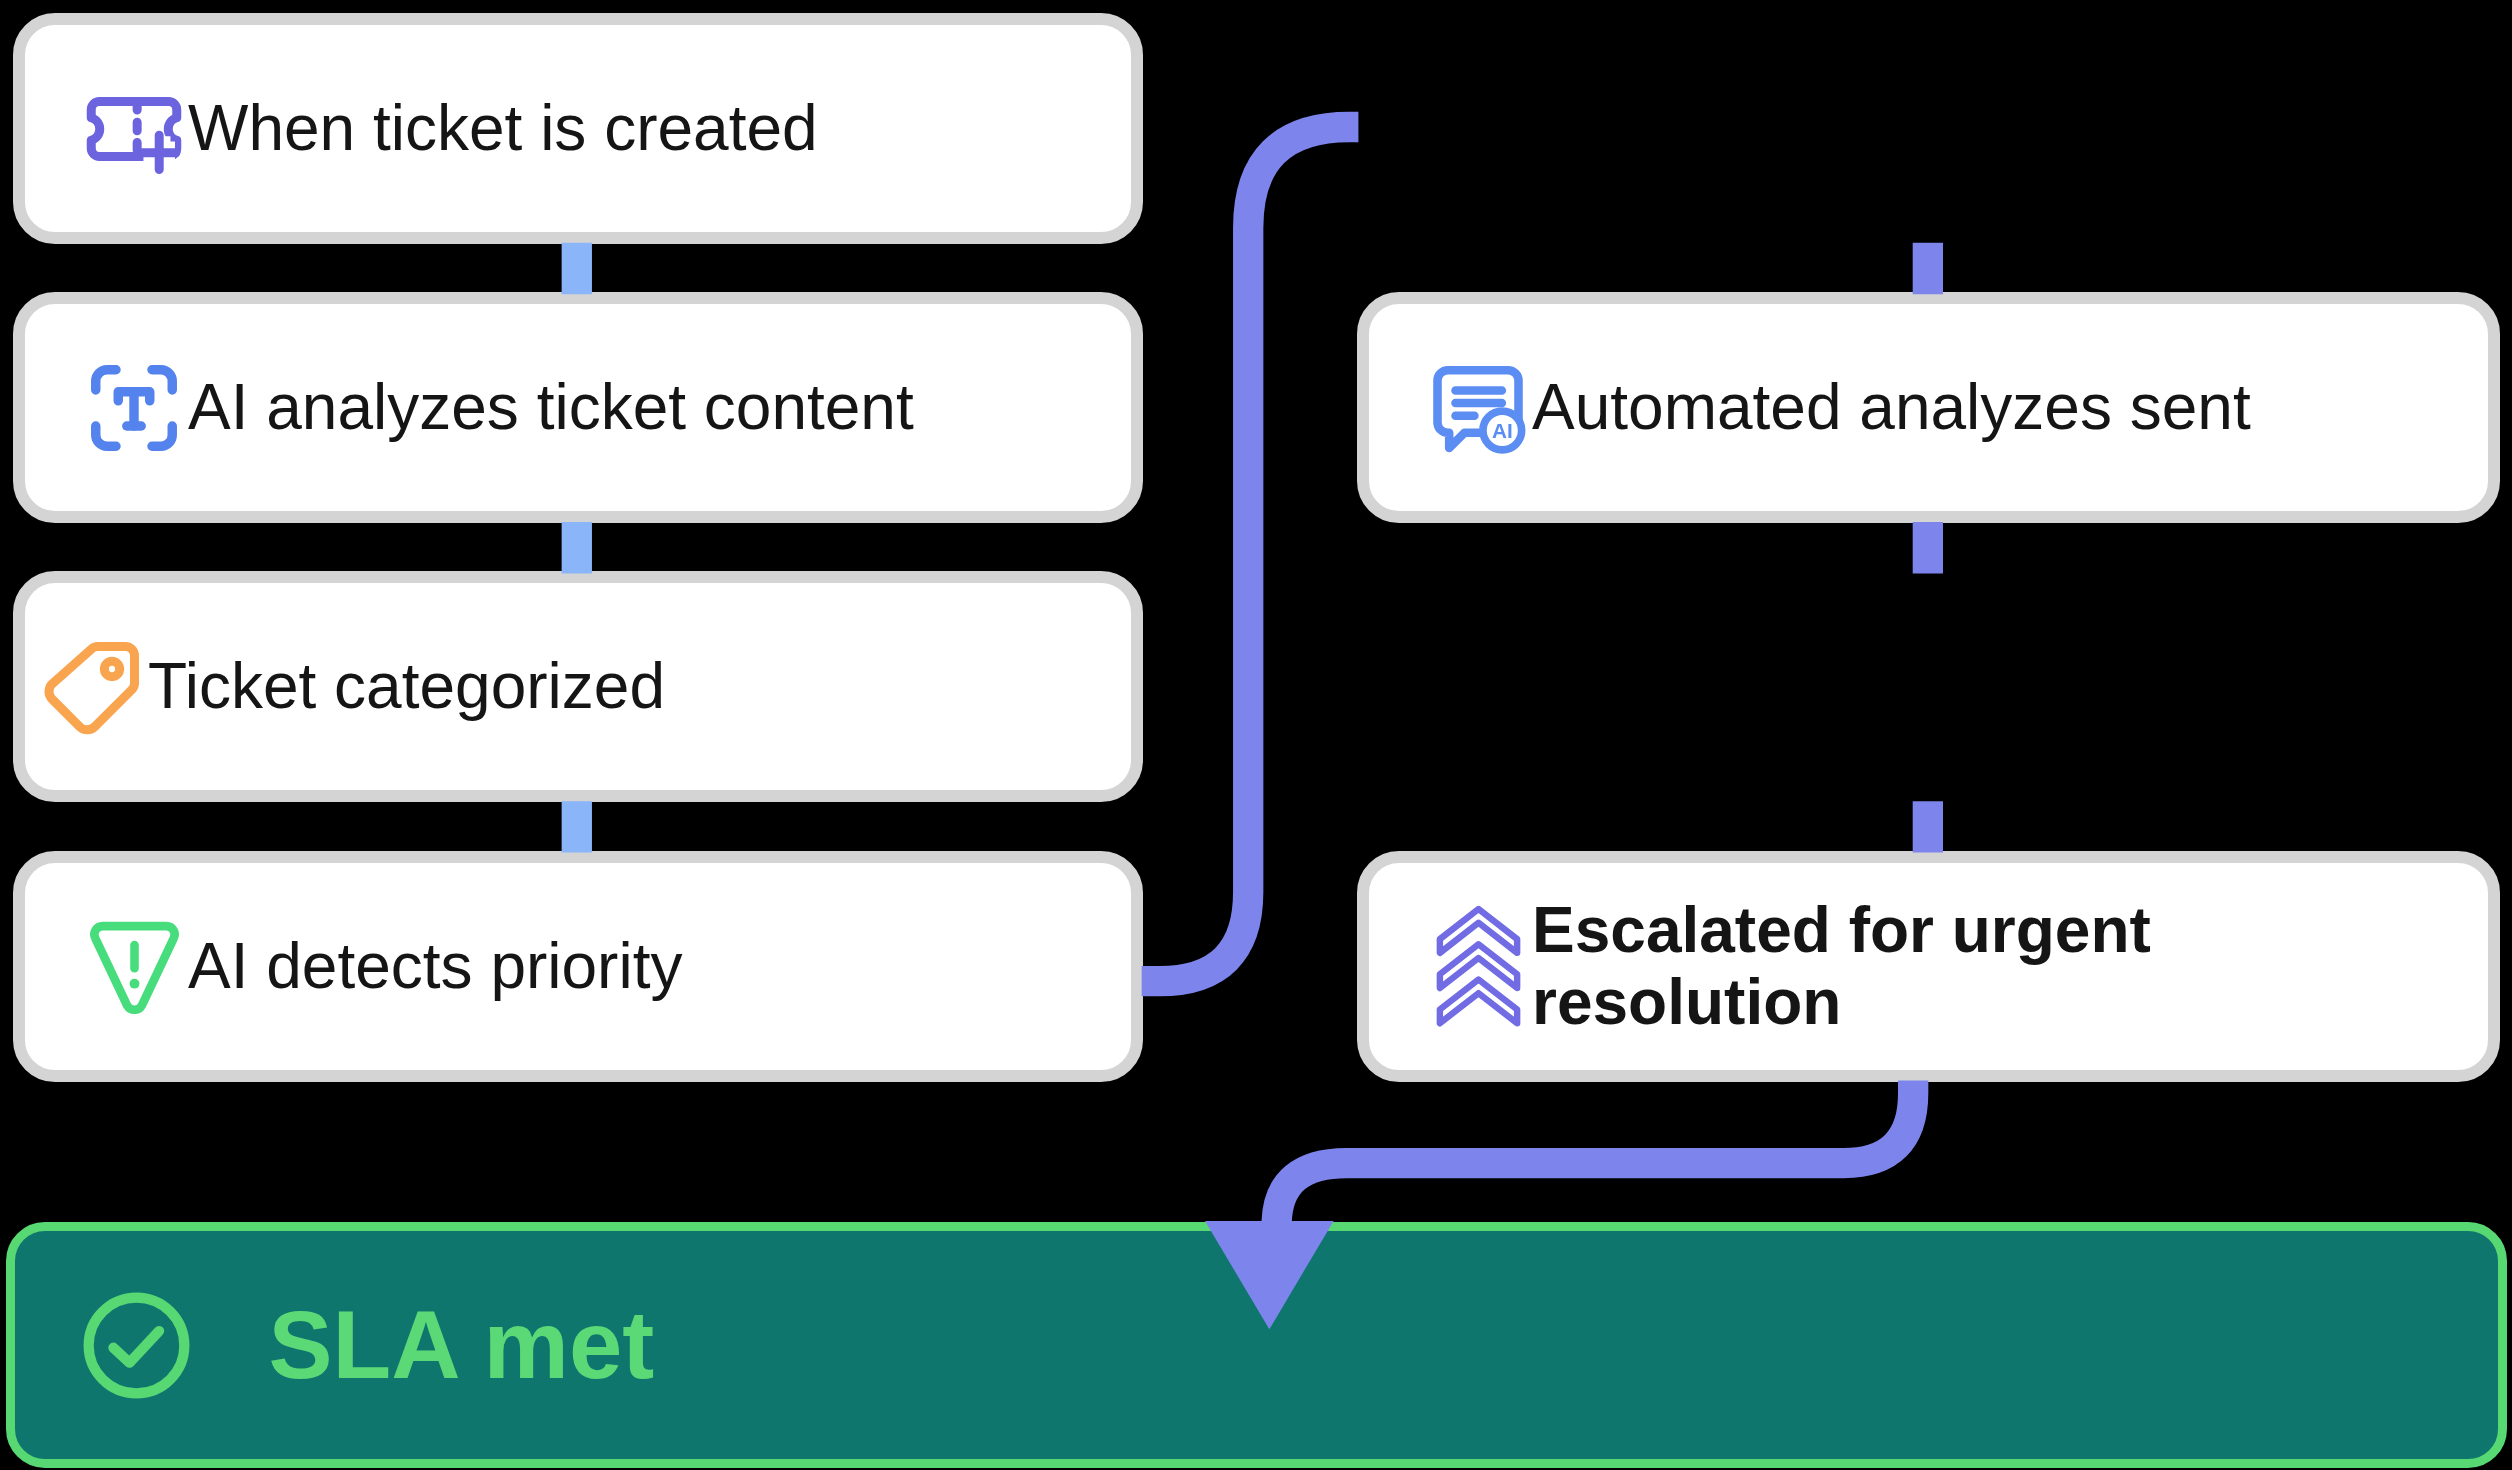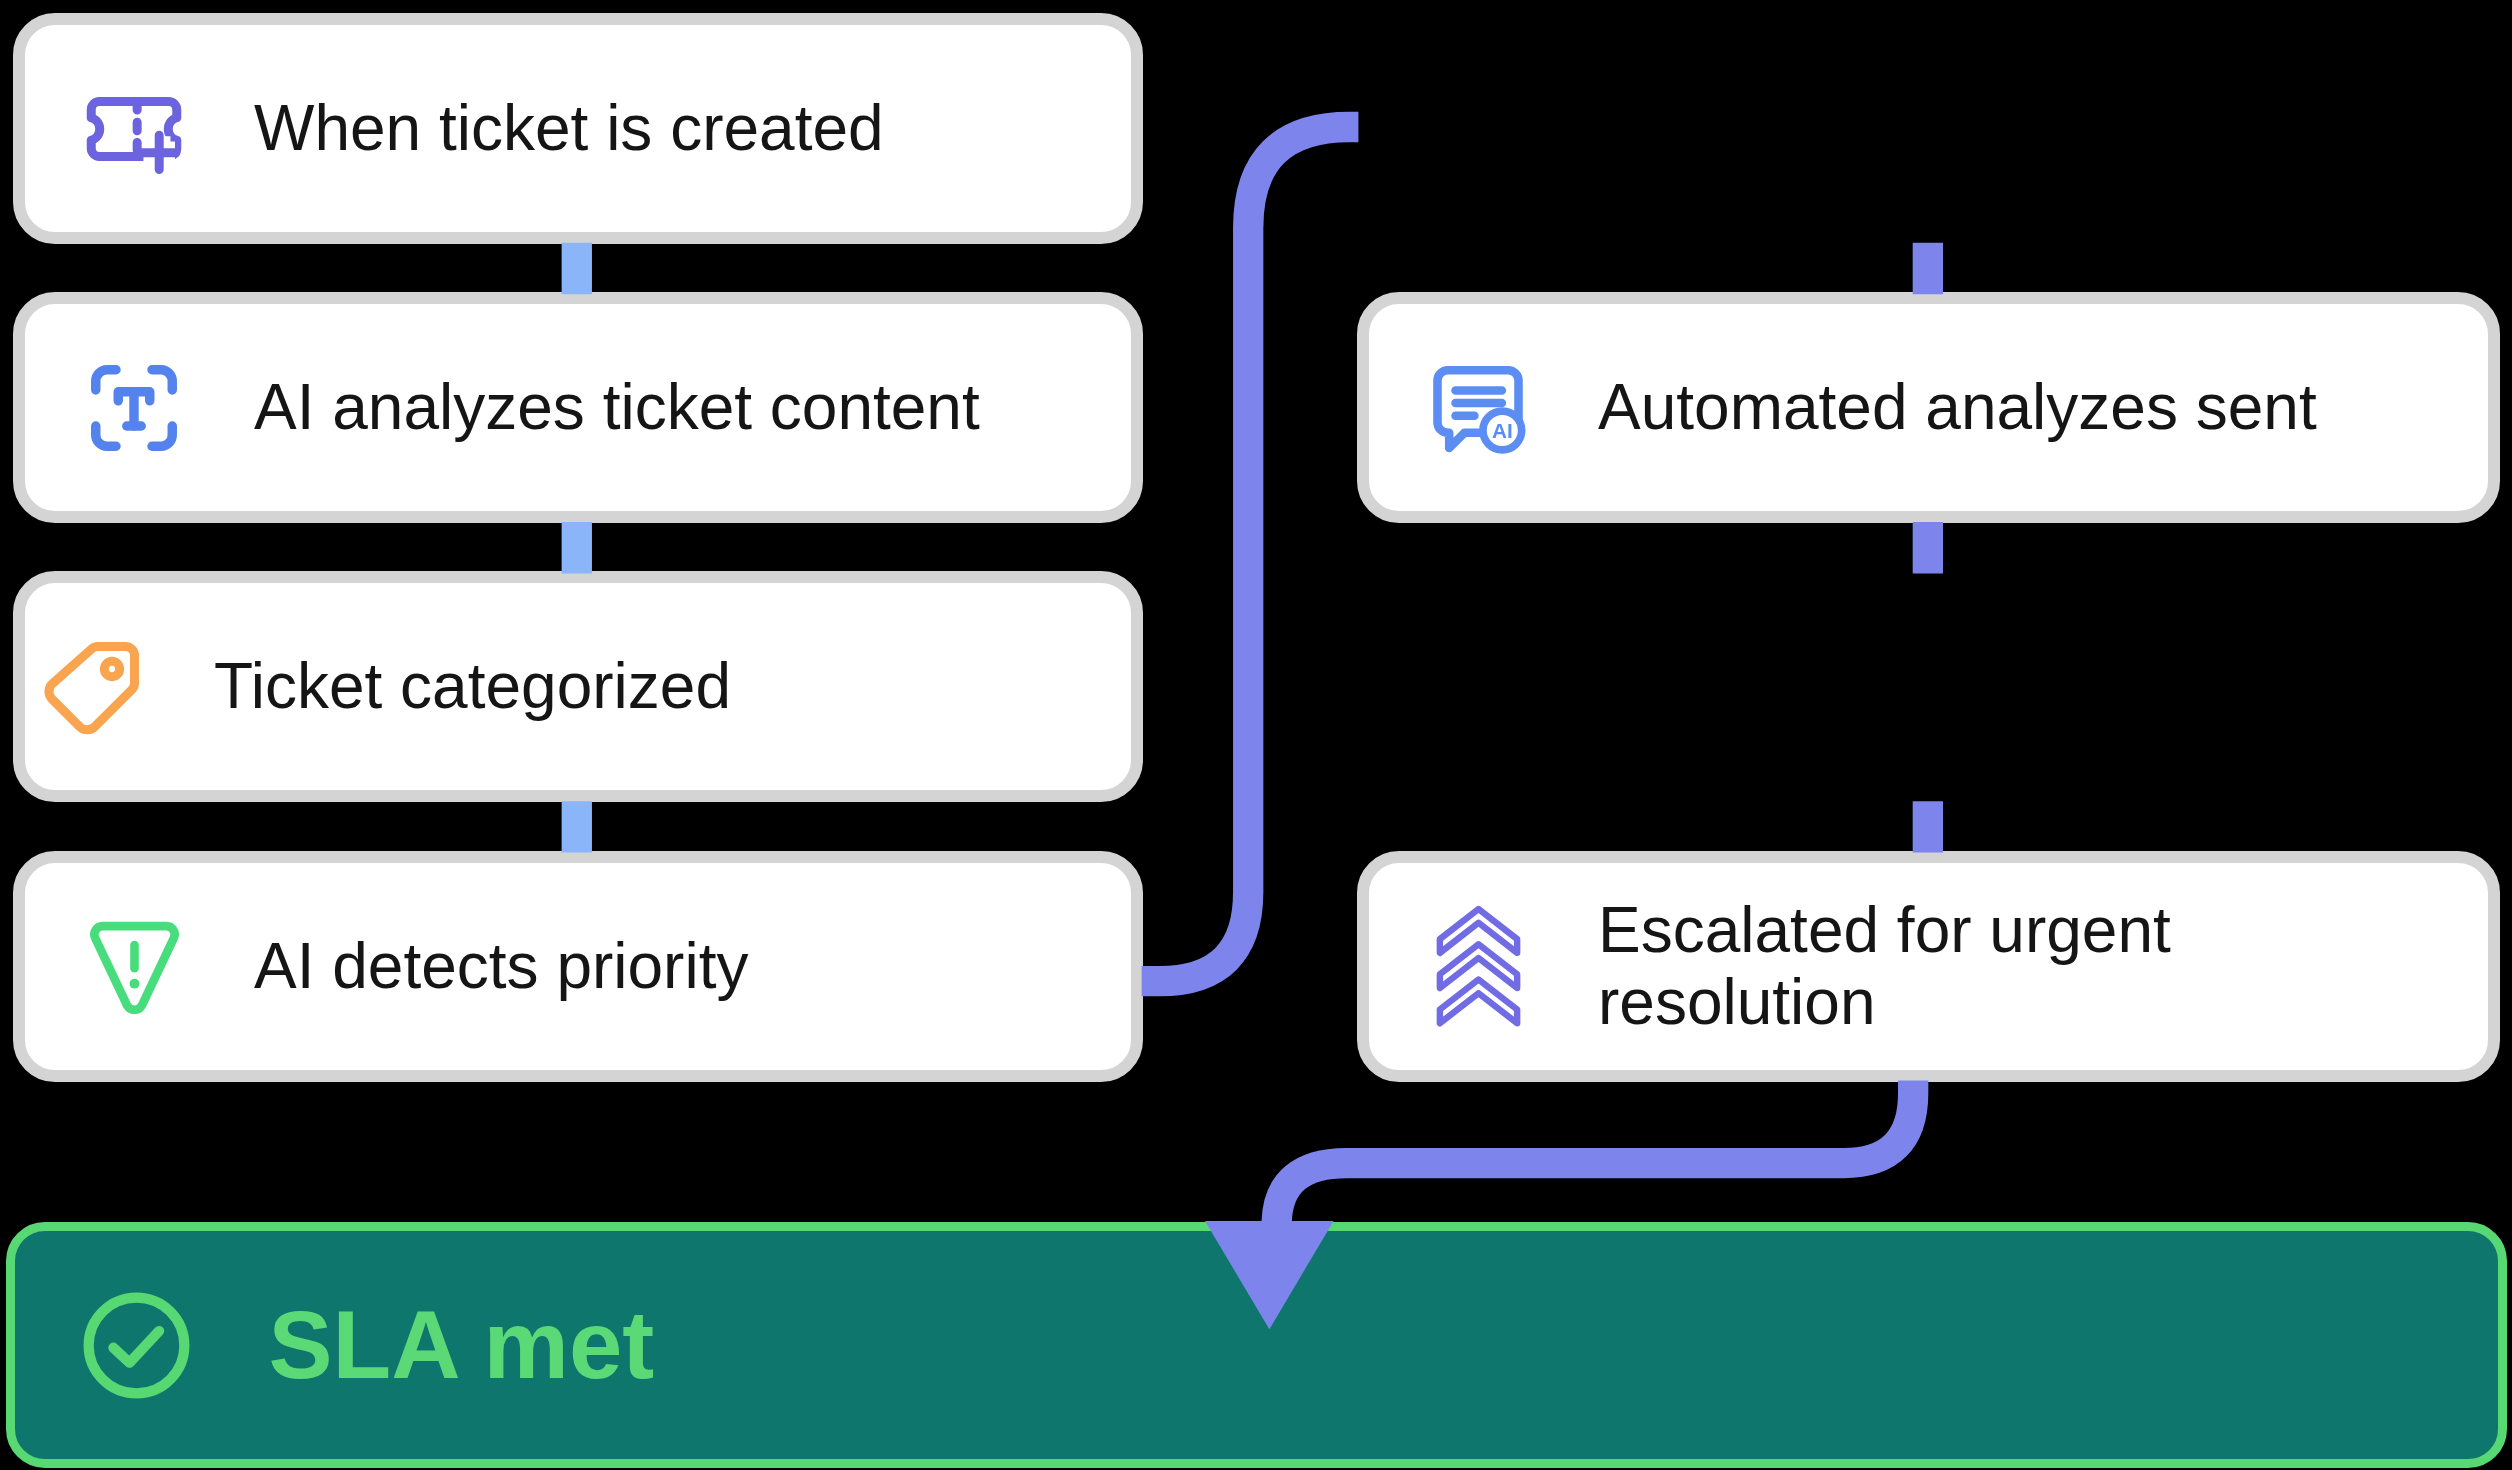--- a/index.html
+++ b/index.html
@@ -3,31 +3,31 @@
 <meta charset="utf-8">
 <style>
   html,body{margin:0;padding:0;background:#000;}
   .canvas{
     position:relative;width:2512px;height:1471px;background:#000;
     overflow:hidden;font-family:"Liberation Sans",sans-serif;
   }
   .card{
     position:absolute;height:231px;box-sizing:border-box;
     background:#fff;border:12px solid #d4d4d4;border-radius:42px;
-    display:flex;align-items:center;padding:0 27.6px 0 55px;gap:66px;
+    display:flex;align-items:center;padding:0 27.6px 0 55px;
   }
   .col-l{left:13px;width:1130px;}
   .col-r{left:1357px;width:1143px;}
   .r1{top:13px;}.r2{top:292px;}.r3{top:571px;padding-left:15px;}.r4{top:851px;}
   .icon{flex:0 0 108px;width:108px;display:flex;align-items:center;justify-content:center;}
   .icon svg{display:block;}
   .label{
     font-size:64px;line-height:1.12;color:#151515;letter-spacing:0;
   }
-  .label.wrap{max-width:643px;}
+  .label.wrap{max-width:643px;font-weight:bold;}
   .banner{
     position:absolute;left:5.5px;top:1222px;width:2501px;height:246px;box-sizing:border-box;
     background:#0f766e;border:9.2px solid #57d873;border-radius:39px;
     display:flex;align-items:center;padding:0 27.6px 0 57px;gap:68px;
   }
   .banner .icon{flex:0 0 129px;width:129px;}
   .banner .label{font-size:96px;font-weight:bold;color:#5bd977;}
   .overlay{
     position:absolute;left:0;top:0;width:2512px;height:1471px;
     pointer-events:none;z-index:5;

